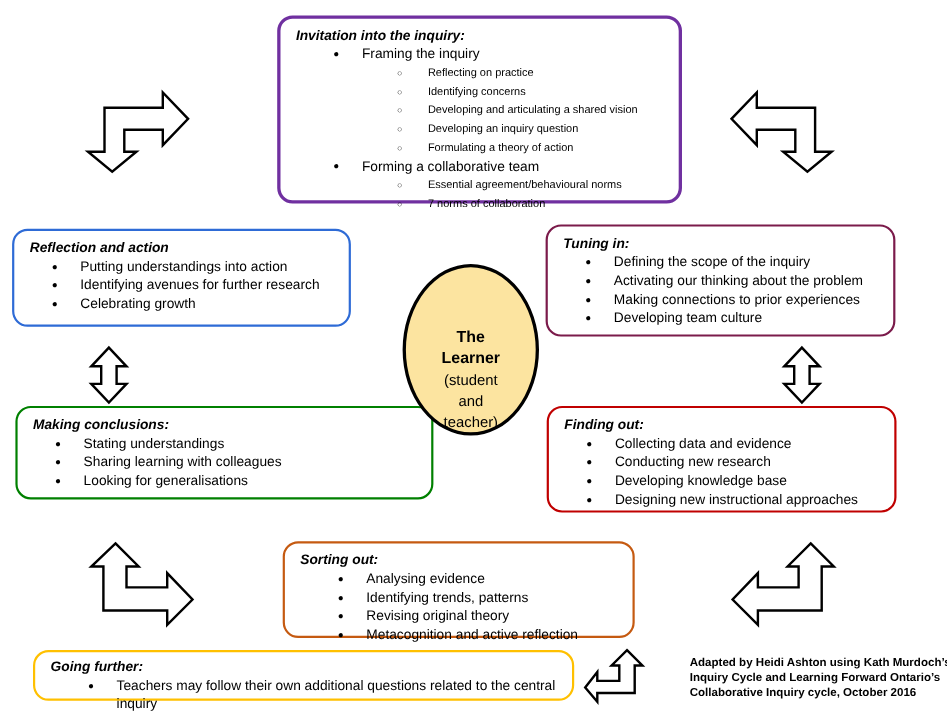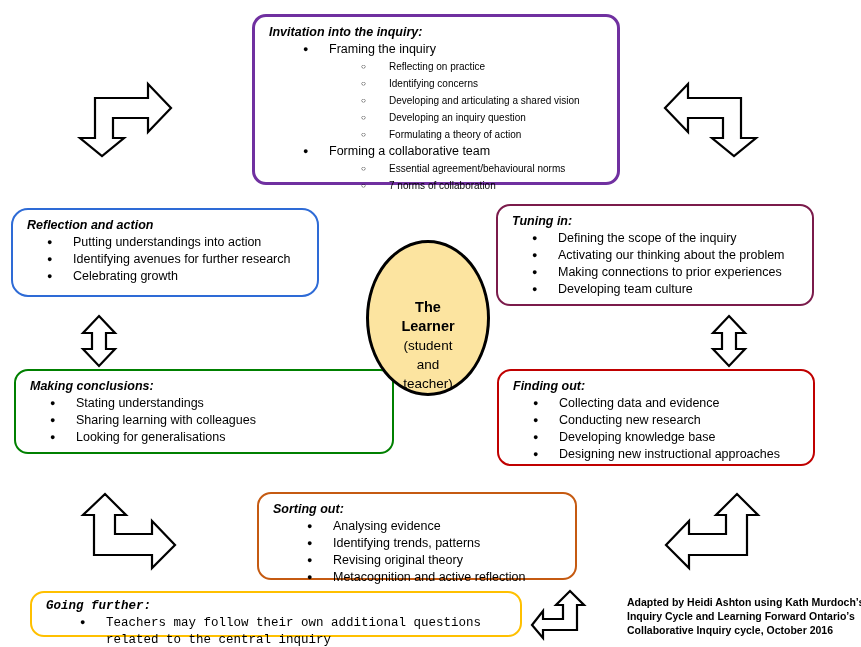--- a/index.html
+++ b/index.html
@@ -139,21 +139,21 @@
       <li>
         <span>Forming a collaborative team</span>
         <ul class="lvl2">
           <li><span>Essential agreement/behavioural norms</span></li>
           <li><span>7 norms of collaboration</span></li>
         </ul>
       </li>
     </ul>
   </div>
 
-  <div class="stage-box" id="box-reflection" style="left:11px; top:208px; width:308px; height:89px; border-width:2.5px; border-color:#2E6BD6;border-radius:17px;">
+  <div class="stage-box" id="box-reflection" style="left:11px; top:208px; width:308px; height:89px; border-width:2.5px; border-color:#2E6BD6;">
     <div class="stage-title">Reflection and action</div>
     <ul class="lvl1" style="padding-left:20px;">
       <li><span>Putting understandings into action</span></li>
       <li><span>Identifying avenues for further research</span></li>
       <li><span>Celebrating growth</span></li>
     </ul>
   </div>
 
   <div class="stage-box" id="box-tuning-in" style="left:496px; top:204px; width:318px; height:102px; border-width:2.5px; border-color:#7B1B4B;">
     <div class="stage-title">Tuning in:</div>
@@ -187,21 +187,21 @@
   <div class="stage-box" id="box-sorting-out" style="left:257px; top:492px; width:320px; height:88px; border-width:2.5px; border-color:#C55A11;">
     <div class="stage-title">Sorting out:</div>
     <ul class="lvl1">
       <li><span>Analysing evidence</span></li>
       <li><span>Identifying trends, patterns</span></li>
       <li><span>Revising original theory</span></li>
       <li><span>Metacognition and active reflection</span></li>
     </ul>
   </div>
 
-  <div class="stage-box" id="box-going-further" style="left:30px; top:591px; width:492px; height:46px; border-width:2.5px; border-color:#FFC000; padding-top:5px;font-family:Liberation Mono, monospace;">
+  <div class="stage-box" id="box-going-further" style="left:30px; top:591px; width:492px; height:46px; border-width:2.5px; border-color:#FFC000; padding-top:5px;">
     <div class="stage-title">Going further:</div>
     <ul class="lvl1">
       <li><span>Teachers may follow their own additional questions related to the central inquiry</span></li>
     </ul>
   </div>
 
   <div id="learner-circle">
     <div class="lrn-main">The</div>
     <div class="lrn-main">Learner</div>
     <div class="lrn-sub">(student</div>

